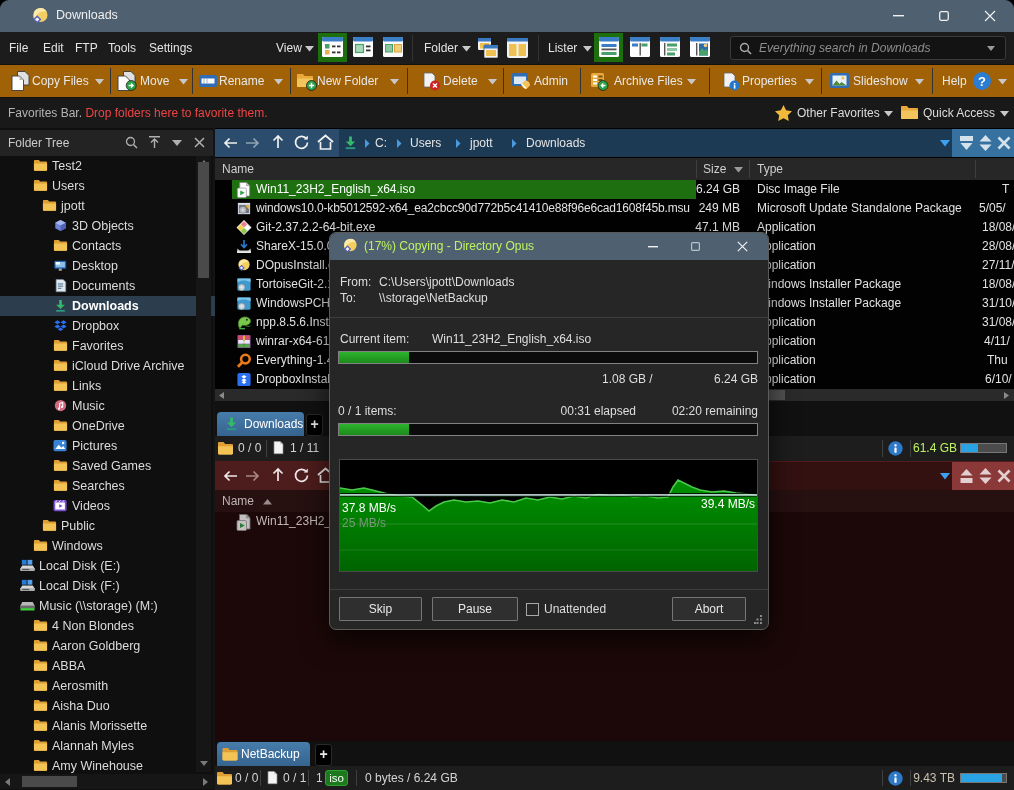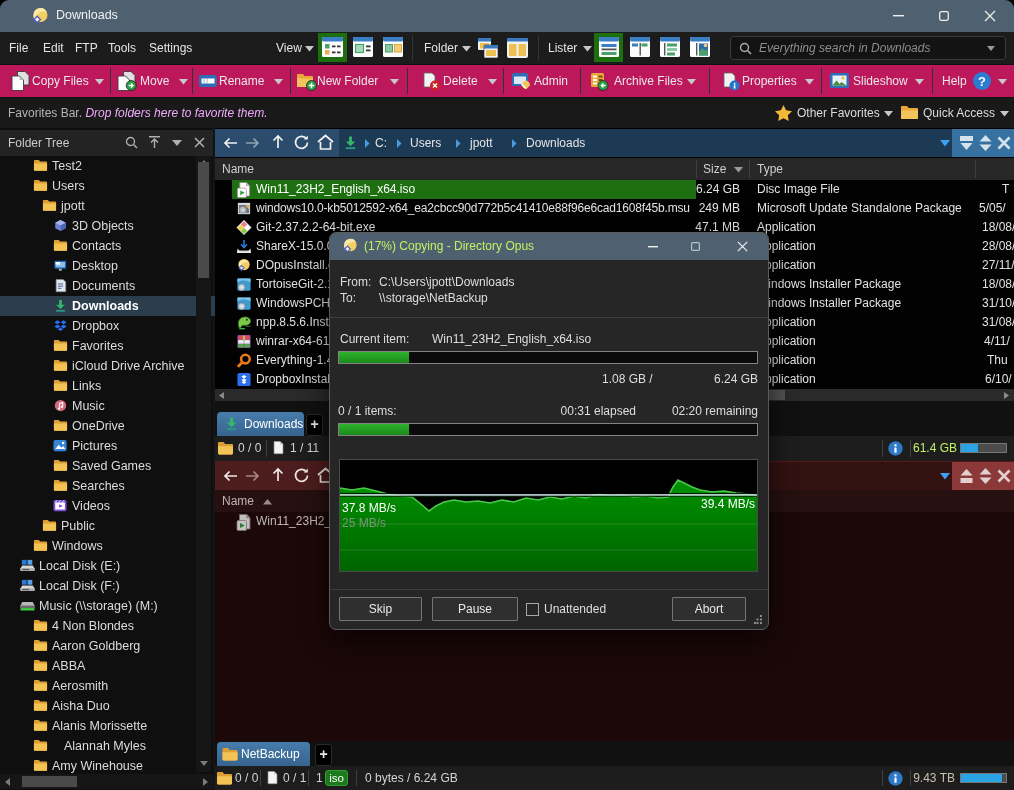--- a/index.html
+++ b/index.html
@@ -2,21 +2,21 @@
 <html><head><meta charset="utf-8">
 <style>
 html,body{margin:0;padding:0;background:#000;}
 body{width:1014px;height:790px;overflow:hidden;font-family:"Liberation Sans",sans-serif;
 -webkit-font-smoothing:antialiased;}
 .a{position:absolute;}
 #win{position:absolute;left:0;top:0;width:1014px;height:790px;background:#141414;
 border-radius:9px 9px 0 0;overflow:hidden;}
 #titlebar{left:0;top:0;width:1014px;height:32px;background:#4f6170;}
 #menubar{left:0;top:32px;width:1014px;height:32px;background:#1c1c1c;border-bottom:1px solid #111;}
-#toolbar{left:0;top:65px;width:1014px;height:32px;background:#be185d;}
+#toolbar{left:0;top:65px;width:1014px;height:32px;background:#a16207;}
 #favbar{left:0;top:97px;width:1014px;height:31px;background:#191919;border-top:1px solid #111;}
 .mtxt{color:#e4e4e4;font-size:12px;line-height:32px;}
 .ttxt{color:#e8e8e8;font-size:12px;line-height:32px;}
 .sep{width:1px;background:#333;top:3px;height:26px;}
 #treepanel{left:0;top:128px;width:213px;height:662px;background:#0f0f0f;}
 #treehdr{left:0;top:2px;width:213px;height:26px;background:#232323;}
 .trow{left:0;width:213px;height:20px;color:#dcdcdc;font-size:12.5px;line-height:20px;white-space:nowrap;padding-left:20px;}
 .ticon{position:absolute;top:3px;width:15px;height:14px;}
 #rightcol{left:215px;top:128px;width:799px;height:662px;background:#000;}
 #pathbar1{left:0;top:1px;width:799px;height:28px;background:#1d3a55;}
@@ -406,21 +406,21 @@
     <div class="a ttxt" style="left:942px">Help</div>
     <svg class="a" style="left:972px;top:6px" width="20" height="20" viewBox="0 0 20 20">
         <circle cx="10" cy="10" r="9" fill="#2b7cd3"></circle>
         <text x="10" y="14.5" text-anchor="middle" font-family="Liberation Sans" font-size="13" font-weight="bold" fill="#fff">?</text>
       </svg>
     <svg class="a" style="left:998px;top:14px" width="9" height="6" viewBox="0 0 9 6">
         <path d="M0 0h9L4.5 5.5z" fill="#c8c8c8"></path>
       </svg>
   </div>
   <div class="a" id="favbar">
-    <div class="a" style="left:8px;top:0;font-size:12px;line-height:30px;color:#b4b4b4">Favorites Bar. <span style="font-style:italic;color:#f0abfc">Drop folders here to favorite them.</span></div>
+    <div class="a" style="left:8px;top:0;font-size:12px;line-height:30px;color:#b4b4b4">Favorites Bar. <span style="color:#ef4444">Drop folders here to favorite them.</span></div>
     <svg class="a" style="left:775px;top:7px" width="17" height="16" viewBox="0 0 17 16">
         <path d="M8.5 0l2.6 5.3 5.9.9-4.2 4.1 1 5.7-5.3-2.8-5.3 2.8 1-5.7L0 6.2l5.9-.9z" fill="#f2b83a"></path>
       </svg>
     <div class="a" style="left:797px;top:0;font-size:12px;line-height:30px;color:#dcdcdc">Other Favorites</div>
     <svg class="a" style="left:884px;top:13px" width="9" height="6" viewBox="0 0 9 6">
         <path d="M0 0h9L4.5 5.5z" fill="#c8c8c8"></path>
       </svg>
     <svg class="a" style="left:901px;top:7px" width="18" height="16" viewBox="0 0 18 16">
         <path d="M0 2c0-.6.4-1 1-1h5l1.6 2H16c.6 0 1 .4 1 1v9c0 .6-.4 1-1 1H1c-.6 0-1-.4-1-1z" fill="#e8a93a"></path>
         <path d="M0 5.5h17V13c0 .6-.4 1-1 1H1c-.6 0-1-.4-1-1z" fill="#f4c45c"></path>
@@ -619,21 +619,21 @@
     <div class="a trow" style="top:588px;width:196px">
         <svg class="ticon" style="left:33px" width="16" height="16" viewBox="0 0 16 16">
           <use href="#fo"></use>
         </svg>
         <span style="position:absolute;left:52px;">Alanis Morissette</span>
       </div>
     <div class="a trow" style="top:608px;width:196px">
         <svg class="ticon" style="left:33px" width="16" height="16" viewBox="0 0 16 16">
           <use href="#fo"></use>
         </svg>
-        <span style="position:absolute;left:64px;">Alannah Myles</span>
+        <span style="position:absolute;left:52px;">Alannah Myles</span>
       </div>
     <div class="a trow" style="top:628px;width:196px">
         <svg class="ticon" style="left:33px" width="16" height="16" viewBox="0 0 16 16">
           <use href="#fo"></use>
         </svg>
         <span style="position:absolute;left:52px;">Amy Winehouse</span>
       </div>
     <div class="a" style="left:196px;top:28px;width:15px;height:616px;background:#161616">
       <svg class="a" style="left:4px;top:4px" width="8" height="5" viewBox="0 0 8 5">
           <path d="M4 0L8 5H0z" fill="#7a7a7a"></path>

